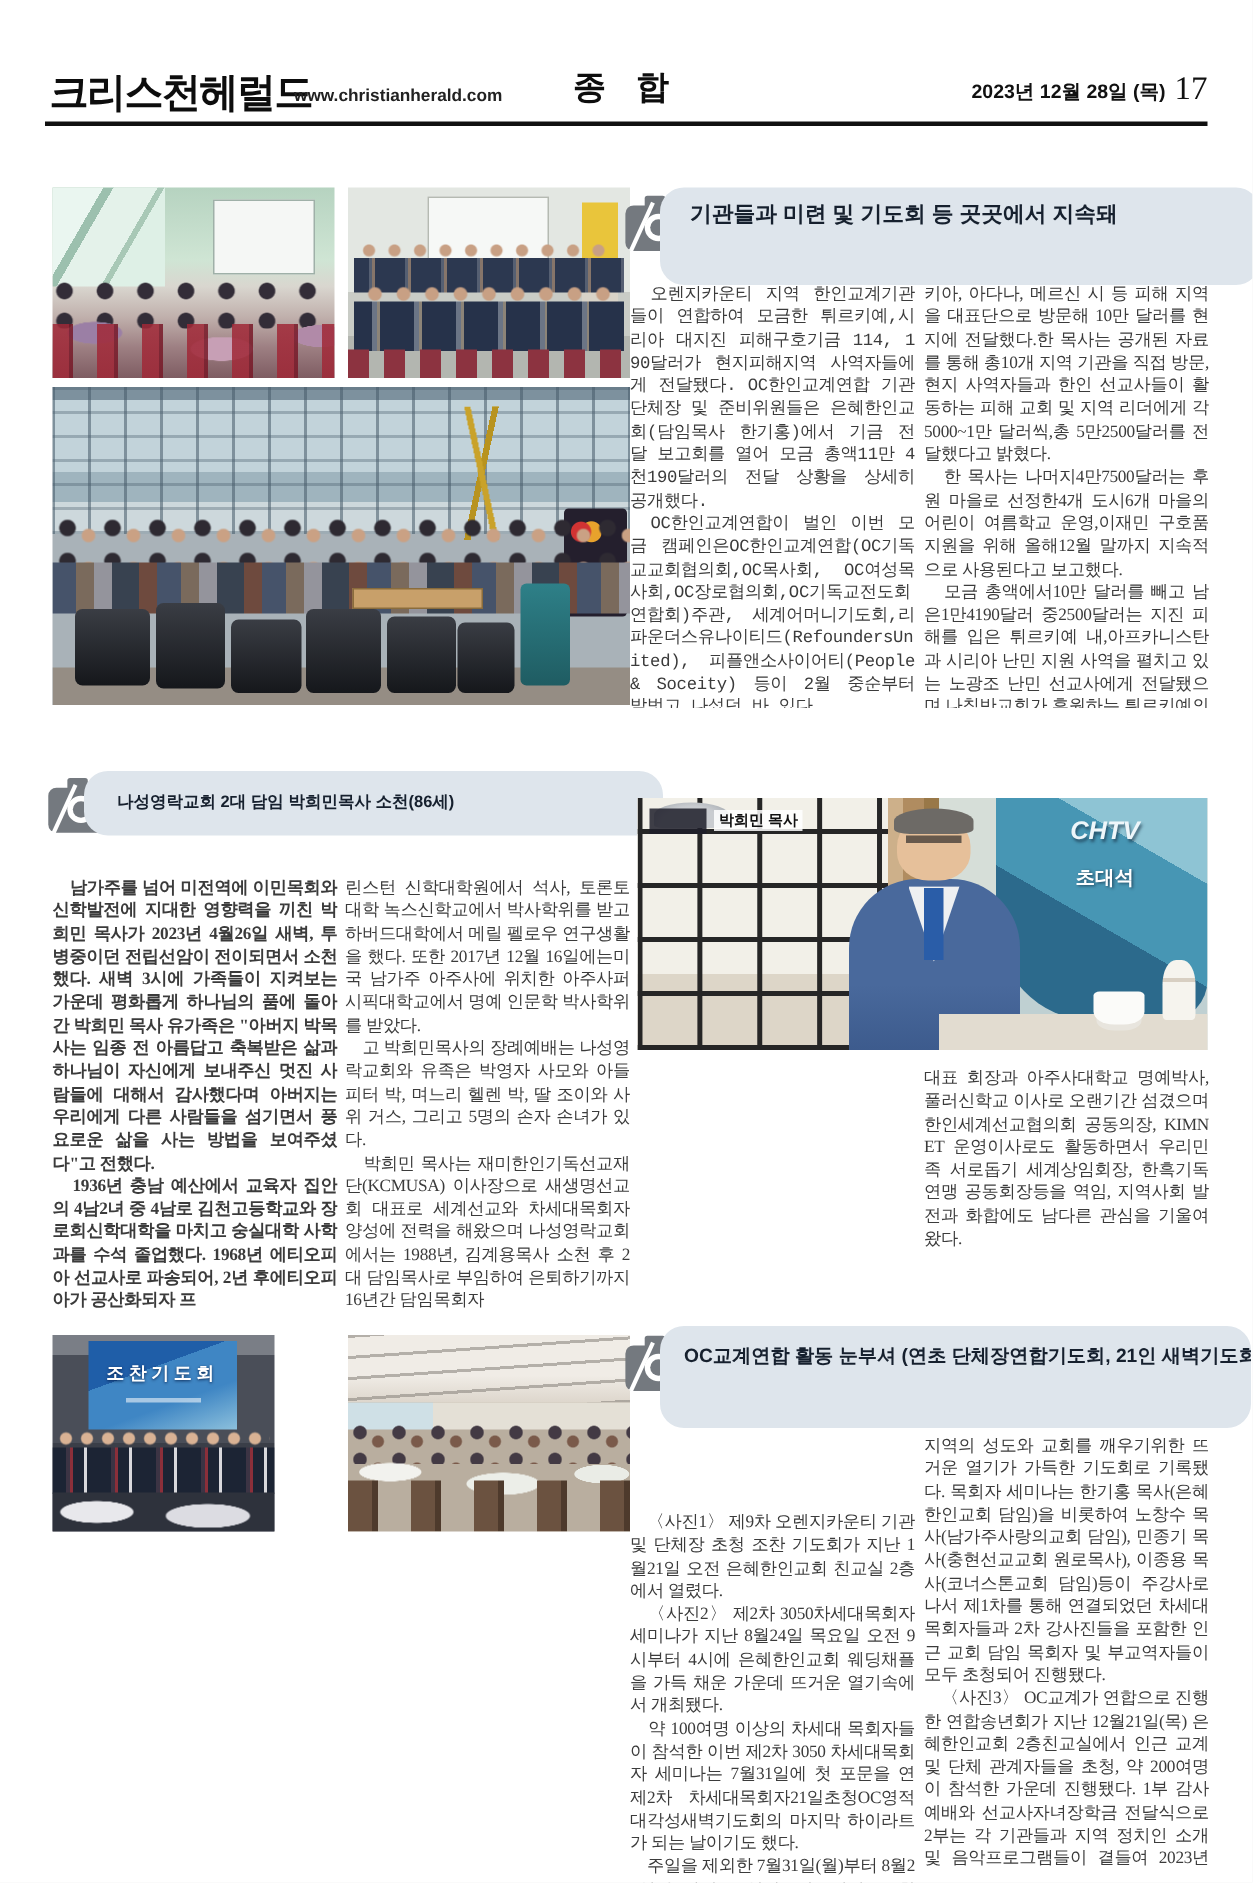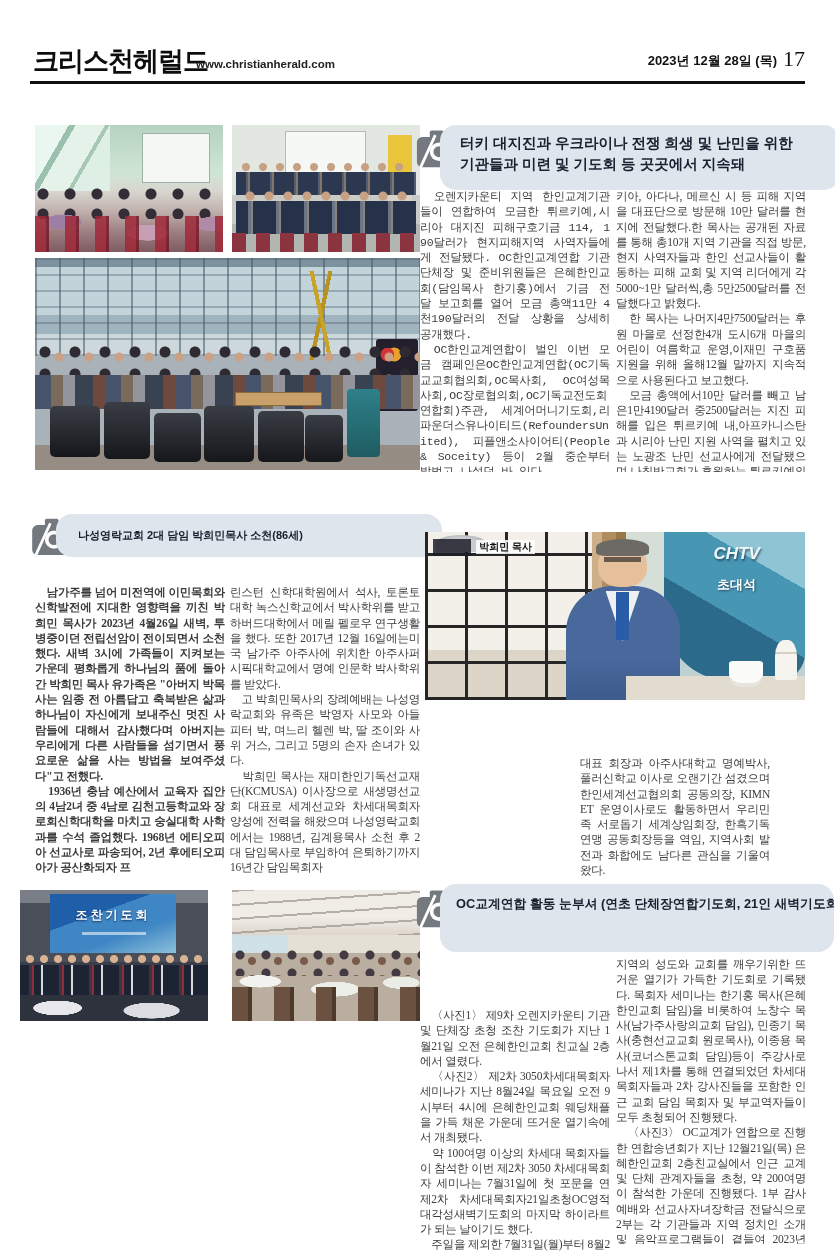--- a/index.html
+++ b/index.html
@@ -150,20 +150,21 @@
   .pF .chairsF{left:0;top:86%;width:100%;height:14%;background:repeating-linear-gradient(90deg,#3e4656 0 20px,#262c3a 20px 24px,transparent 24px 32px);}
   .pF .tableF{left:42%;top:92%;width:26%;height:8%;background:radial-gradient(ellipse at 50% 30%,#eeeeee 55%,#d89090 56% 60%,#eeeeee 61% 70%,transparent 71%);}
 </style>
 </head>
 <body>
 
 <div class="page">
 
   <div class="abs logo">크리스천헤럴드</div>
   <div class="abs site">www.christianherald.com</div>
+  <div class="abs section-title">종 합</div>
   <div class="abs dateline">2023년 12월 28일 (목)</div>
   <div class="abs pagenum">17</div>
   <div class="abs head-rule"></div>
 
   <div class="ph pA" style="left:35px;top:125px;width:188px;height:127px;">
     <div class="win"></div>
     <div class="screen"></div>
     <div class="heads"></div>
     <div class="tables"></div>
     <div class="chairs"></div>
@@ -196,21 +197,20 @@
   </div>
 
   <svg class="cam" style="left:416px;top:127px;" width="46" height="42" viewBox="0 0 50 44">
     <rect x="1" y="10" width="48" height="33" rx="6" fill="#74797f"></rect>
     <rect x="15" y="3" width="15" height="9" rx="2" fill="#74797f"></rect>
     <circle cx="25" cy="26" r="10" fill="#ffffff"></circle>
     <circle cx="25" cy="26" r="6" fill="#74797f"></circle>
     <path d="M5 43 L21 8" stroke="#ffffff" stroke-width="3" fill="none"></path>
   </svg>
   <div class="abs hbox" style="left:440px;top:125px;width:372px;height:57px;padding:8px 8px 0 20px;font-size:14.5px;line-height:21px;">
-    <div class="hline">터키 대지진과 우크라이나 전쟁 희생 및 난민을 위한</div>
     <div class="hline">기관들과 미련 및 기도회 등 곳곳에서 지속돼</div>
   </div>
   <div class="abs col" style="left:420px;top:189px;width:190px;height:283px;font-family:Liberation Mono, monospace;">　오렌지카운티 지역 한인교계기관들이 연합하여 모금한 튀르키예,시리아 대지진 피해구호기금 114, 190달러가 현지피해지역 사역자들에게 전달됐다. OC한인교계연합 기관 단체장 및 준비위원들은 은혜한인교회(담임목사 한기홍)에서 기금 전달 보고회를 열어 모금 총액11만 4천190달러의 전달 상황을 상세히 공개했다.
 　OC한인교계연합이 벌인 이번 모금 캠페인은OC한인교계연합(OC기독교교회협의회,OC목사회, OC여성목사회,OC장로협의회,OC기독교전도회연합회)주관, 세계어머니기도회,리파운더스유나이티드(RefoundersUnited), 피플앤소사이어티(People&amp; Soceity) 등이 2월 중순부터 발벗고 나섰던 바 있다.
 　긴급구호기금후원 대표위원장을 맡은 한기홍 목사는 지난17~21일 방문단과 함께 튀르키예의 카라만마라스, 아디야만, 안타</div>
   <div class="abs col" style="left:616px;top:189px;width:190px;height:283px;">키아, 아다나, 메르신 시 등 피해 지역을 대표단으로 방문해 10만 달러를 현지에 전달했다.한 목사는 공개된 자료를 통해 총10개 지역 기관을 직접 방문,현지 사역자들과 한인 선교사들이 활동하는 피해 교회 및 지역 리더에게 각5000~1만 달러씩,총 5만2500달러를 전달했다고 밝혔다.
 　한 목사는 나머지4만7500달러는 후원 마을로 선정한4개 도시6개 마을의 어린이 여름학교 운영,이재민 구호품 지원을 위해 올해12월 말까지 지속적으로 사용된다고 보고했다.
 　모금 총액에서10만 달러를 빼고 남은1만4190달러 중2500달러는 지진 피해를 입은 튀르키예 내,아프카니스탄과 시리아 난민 지원 사역을 펼치고 있는 노광조 난민 선교사에게 전달됐으며 나침반교회가 후원하는 튀르키예의 심연섭 선교사에겐1만1690달러가 전달됐다.</div>
 
   <svg class="cam" style="left:31px;top:516px;" width="46" height="40" viewBox="0 0 50 44">
@@ -243,23 +243,23 @@
     <div class="tie"></div>
     <div class="head"></div>
     <div class="hair"></div>
     <div class="glasses"></div>
     <div class="desk"></div>
     <div class="cup"></div>
     <div class="cake"></div>
     <div class="badge"></div>
     <div class="name">박희민 목사</div>
   </div>
-  <div class="abs col" style="left:580px;top:712px;width:190px;height:166px;margin-top:44px;">대표 회장과 아주사대학교 명예박사, 풀러신학교 이사로 오랜기간 섬겼으며 한인세계선교협의회 공동의장, KIMNET 운영이사로도 활동하면서 우리민족 서로돕기 세계상임회장, 한흑기독연맹 공동회장등을 역임, 지역사회 발전과 화합에도 남다른 관심을 기울여왔다.</div>
-
-  <div class="ph pD" style="left:20px;top:890px;width:188px;height:131px;">
+  <div class="abs col" style="left:616px;top:712px;width:190px;height:166px;">대표 회장과 아주사대학교 명예박사, 풀러신학교 이사로 오랜기간 섬겼으며 한인세계선교협의회 공동의장, KIMNET 운영이사로도 활동하면서 우리민족 서로돕기 세계상임회장, 한흑기독연맹 공동회장등을 역임, 지역사회 발전과 화합에도 남다른 관심을 기울여왔다.</div>
+
+  <div class="ph pD" style="left:35px;top:890px;width:148px;height:131px;">
     <div class="screen"></div>
     <div class="ptext">조찬기도회</div>
     <div class="subbar"></div>
     <div class="heads"></div>
     <div class="suits"></div>
     <div class="tables"></div>
   </div>
   <div class="ph pE" style="left:232px;top:890px;width:188px;height:131px;">
     <div class="ceiling"></div>
     <div class="beams"></div>

